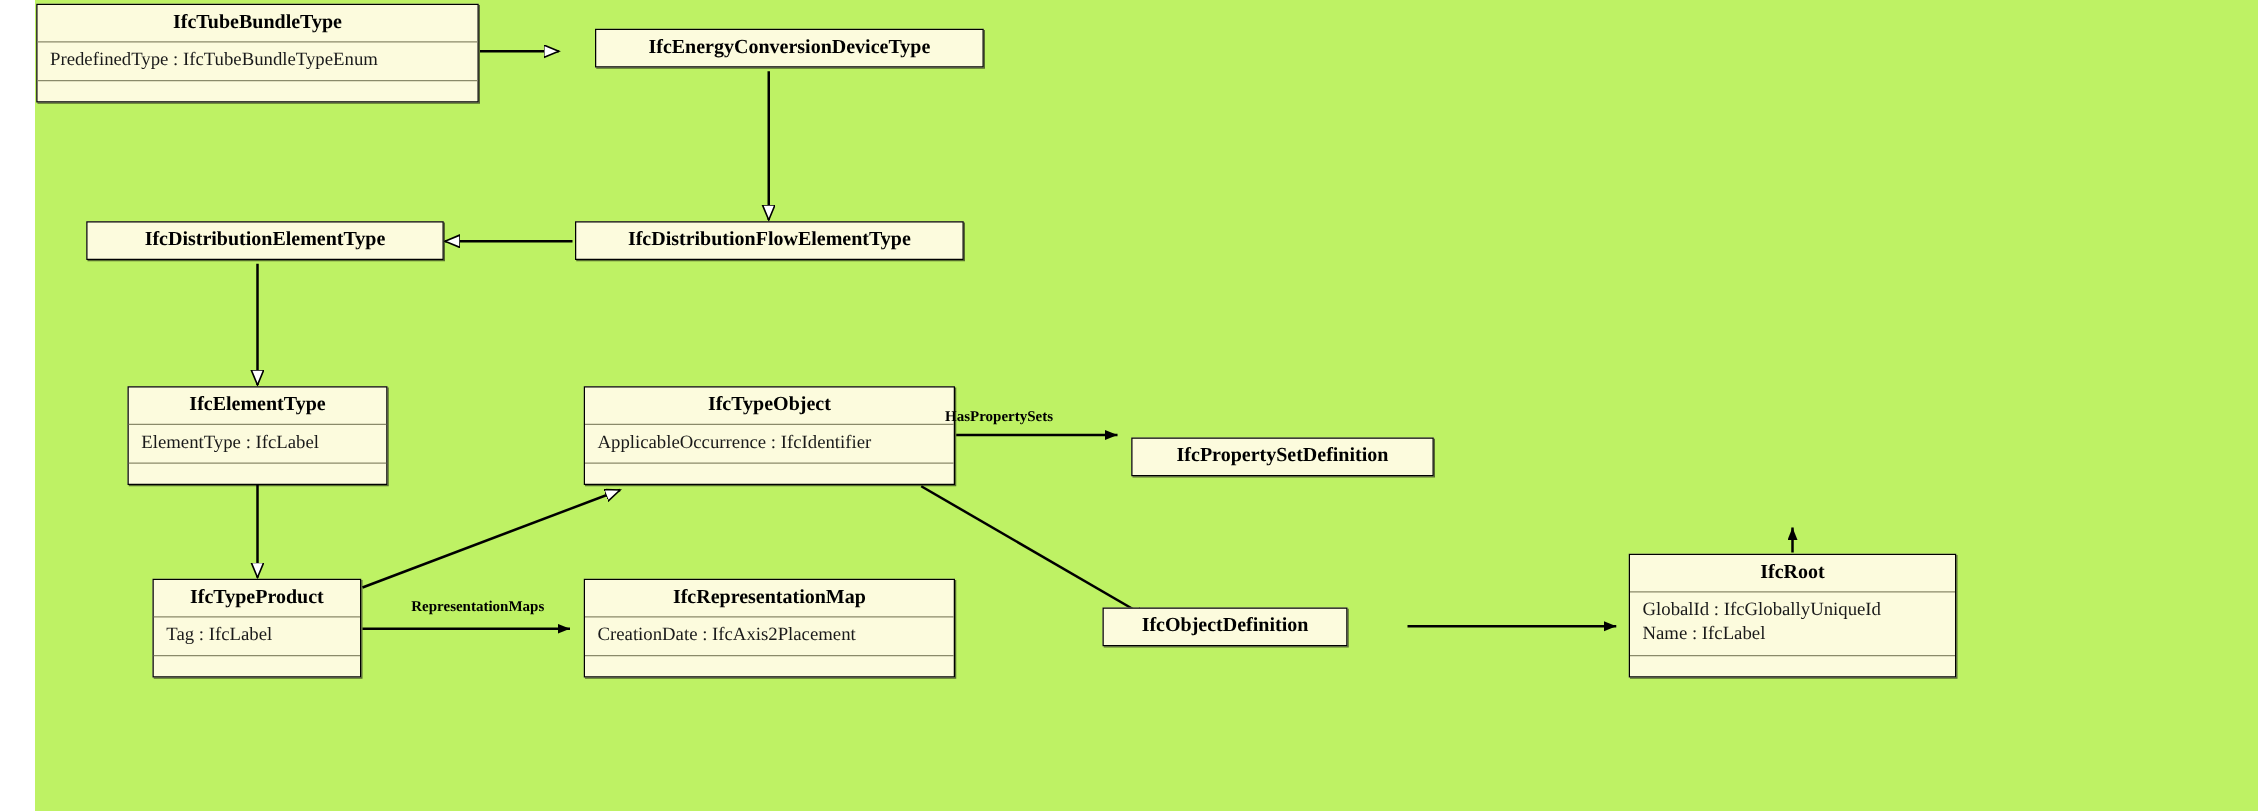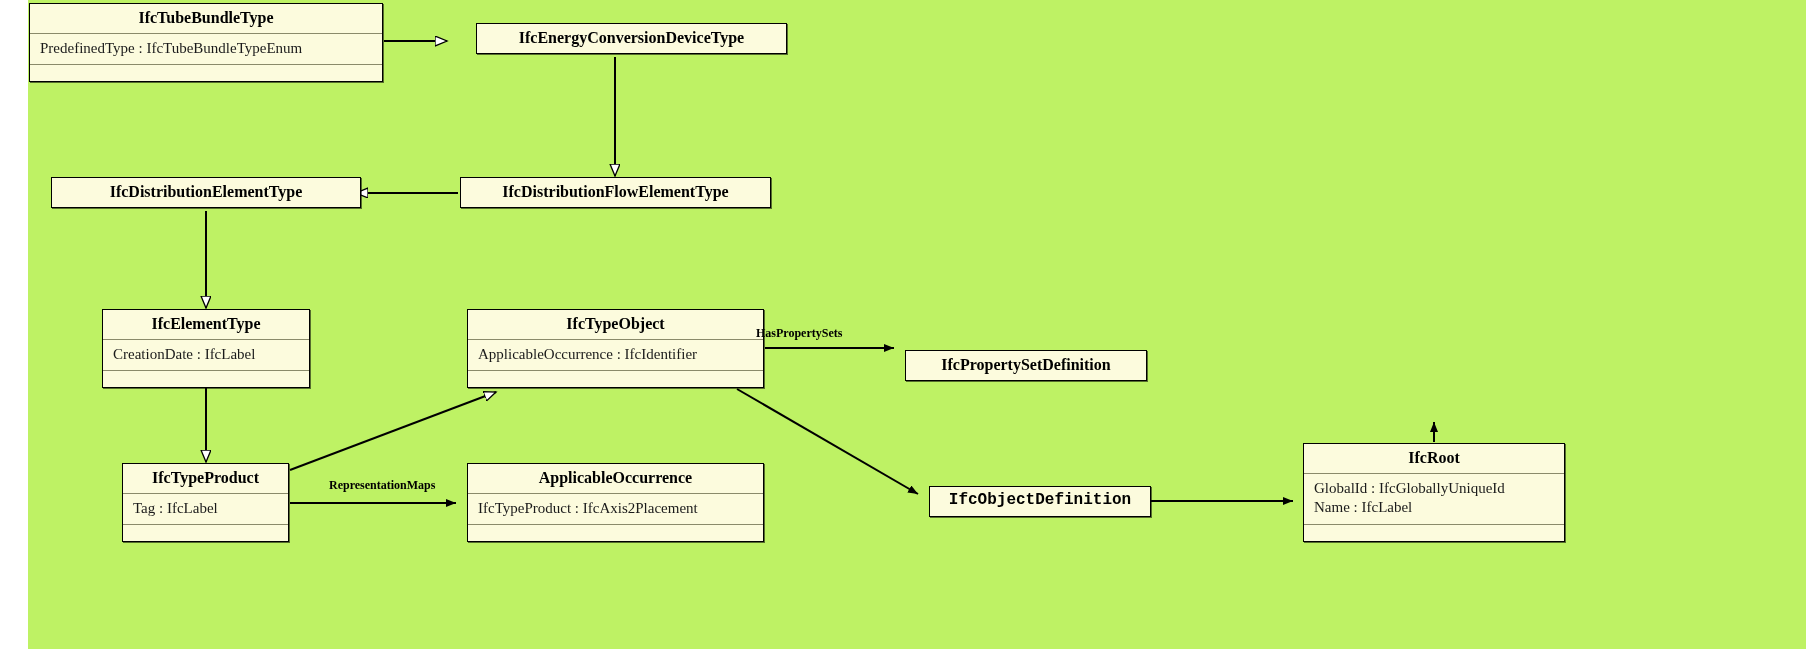--- a/index.html
+++ b/index.html
@@ -139,33 +139,33 @@
       <div class="uml-attr">PredefinedType : IfcTubeBundleTypeEnum</div>
     </div>
     <div class="uml-sep"></div>
     <div class="uml-empty"></div>
   </div>
 
   <div class="uml-class" style="left:448px; top:23px; width:311px;">
     <div class="uml-title">IfcEnergyConversionDeviceType</div>
   </div>
 
-  <div class="uml-class" style="left:23px; top:177px; width:310px;">
+  <div class="uml-class" style="left:41px; top:177px; width:286px;">
     <div class="uml-title">IfcDistributionElementType</div>
   </div>
 
   <div class="uml-class" style="left:432px; top:177px; width:311px;">
     <div class="uml-title">IfcDistributionFlowElementType</div>
   </div>
 
   <div class="uml-class" style="left:74px; top:309px; width:208px;">
     <div class="uml-title">IfcElementType</div>
     <div class="uml-sep"></div>
     <div class="uml-attrs">
-      <div class="uml-attr">CreationDate : IfcLabel</div>
+      <div class="uml-attr">ElementType : IfcLabel</div>
     </div>
     <div class="uml-sep"></div>
     <div class="uml-empty"></div>
   </div>
 
   <div class="uml-class" style="left:439px; top:309px; width:297px;">
     <div class="uml-title">IfcTypeObject</div>
     <div class="uml-sep"></div>
     <div class="uml-attrs">
       <div class="uml-attr">ApplicableOccurrence : IfcIdentifier</div>
@@ -194,29 +194,29 @@
     <div class="uml-title">IfcTypeProduct</div>
     <div class="uml-sep"></div>
     <div class="uml-attrs">
       <div class="uml-attr">Tag : IfcLabel</div>
     </div>
     <div class="uml-sep"></div>
     <div class="uml-empty"></div>
   </div>
 
   <div class="uml-class" style="left:439px; top:463px; width:297px;">
-    <div class="uml-title">ApplicableOccurrence</div>
-    <div class="uml-sep"></div>
-    <div class="uml-attrs">
-      <div class="uml-attr">IfcTypeProduct : IfcAxis2Placement</div>
-    </div>
-    <div class="uml-sep"></div>
-    <div class="uml-empty"></div>
-  </div>
-
-  <div class="uml-class" style="left:901px; top:486px; width:222px;font-family:Liberation Mono, monospace;">
+    <div class="uml-title">IfcRepresentationMap</div>
+    <div class="uml-sep"></div>
+    <div class="uml-attrs">
+      <div class="uml-attr">CreationDate : IfcAxis2Placement</div>
+    </div>
+    <div class="uml-sep"></div>
+    <div class="uml-empty"></div>
+  </div>
+
+  <div class="uml-class" style="left:854px; top:486px; width:196px;">
     <div class="uml-title">IfcObjectDefinition</div>
   </div>
 
   <div class="edge-label" style="left:728px; top:326px;">HasPropertySets</div>
   <div class="edge-label" style="left:301px; top:478px;">RepresentationMaps</div>
 
 </div>
 
 </body></html>

